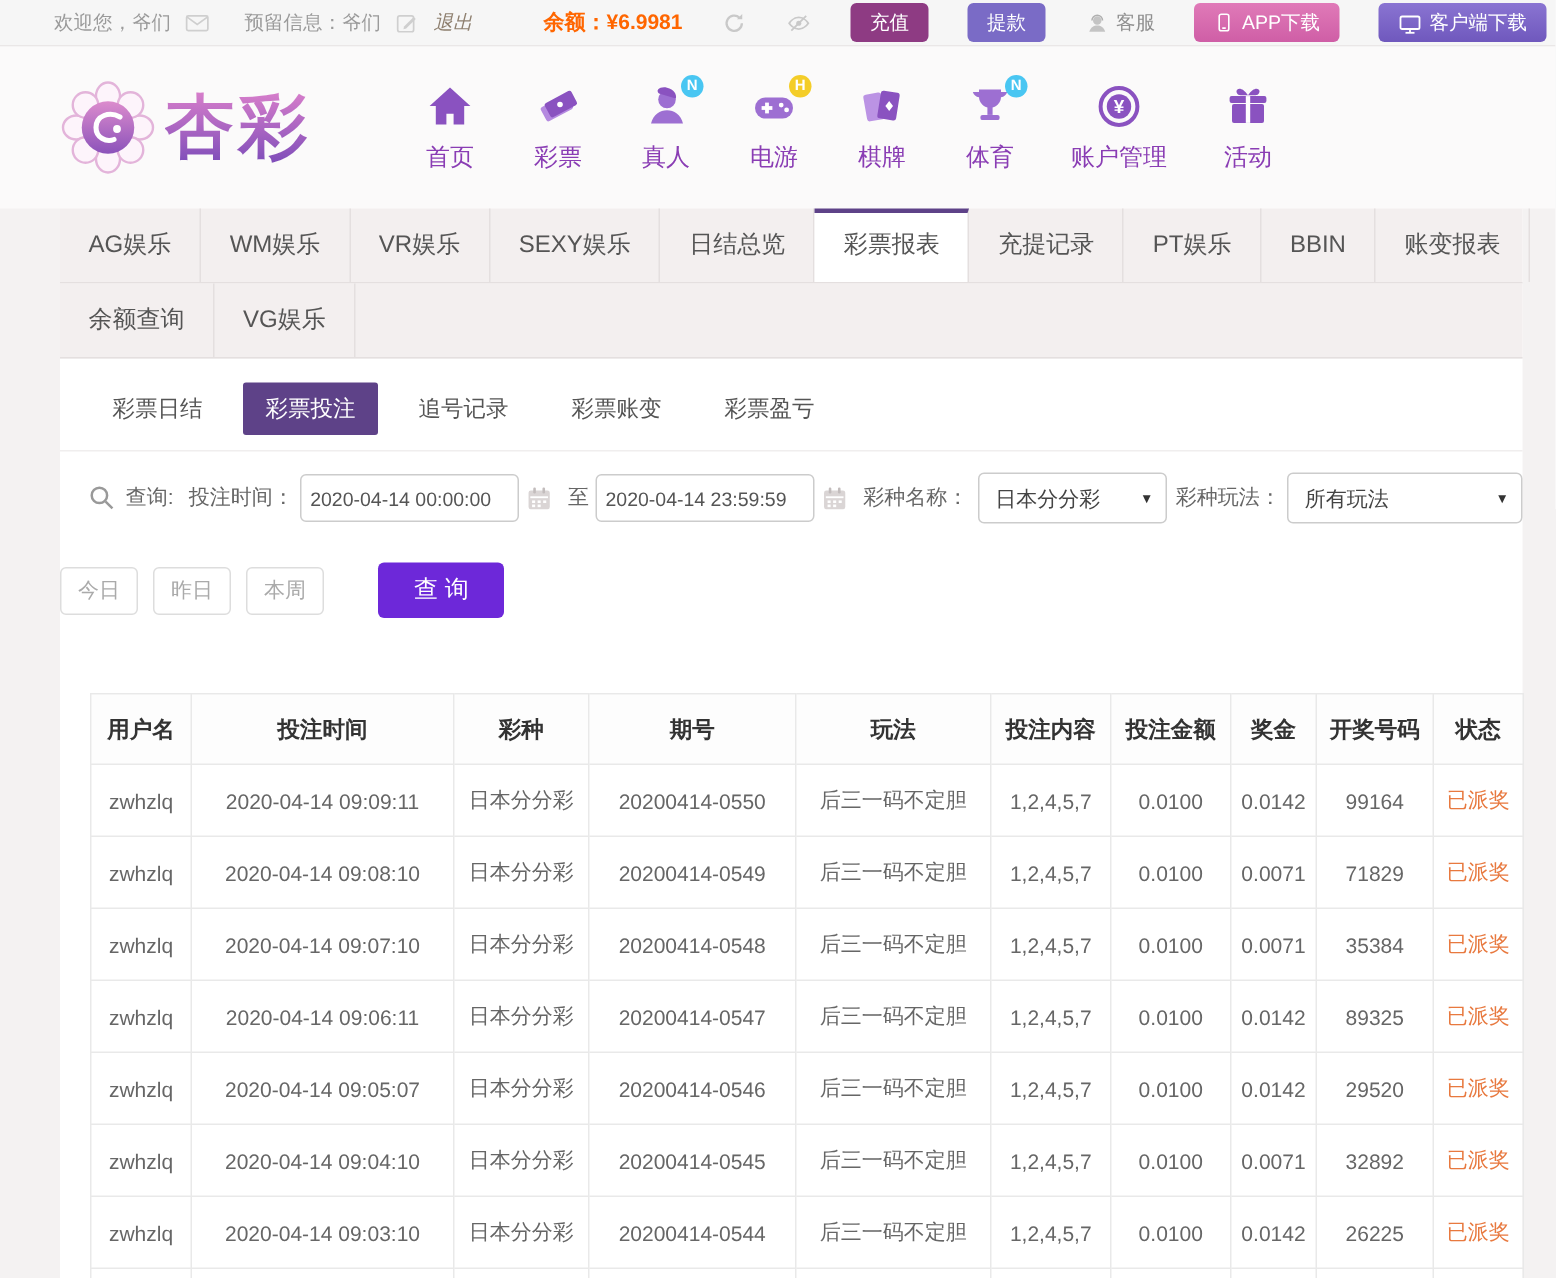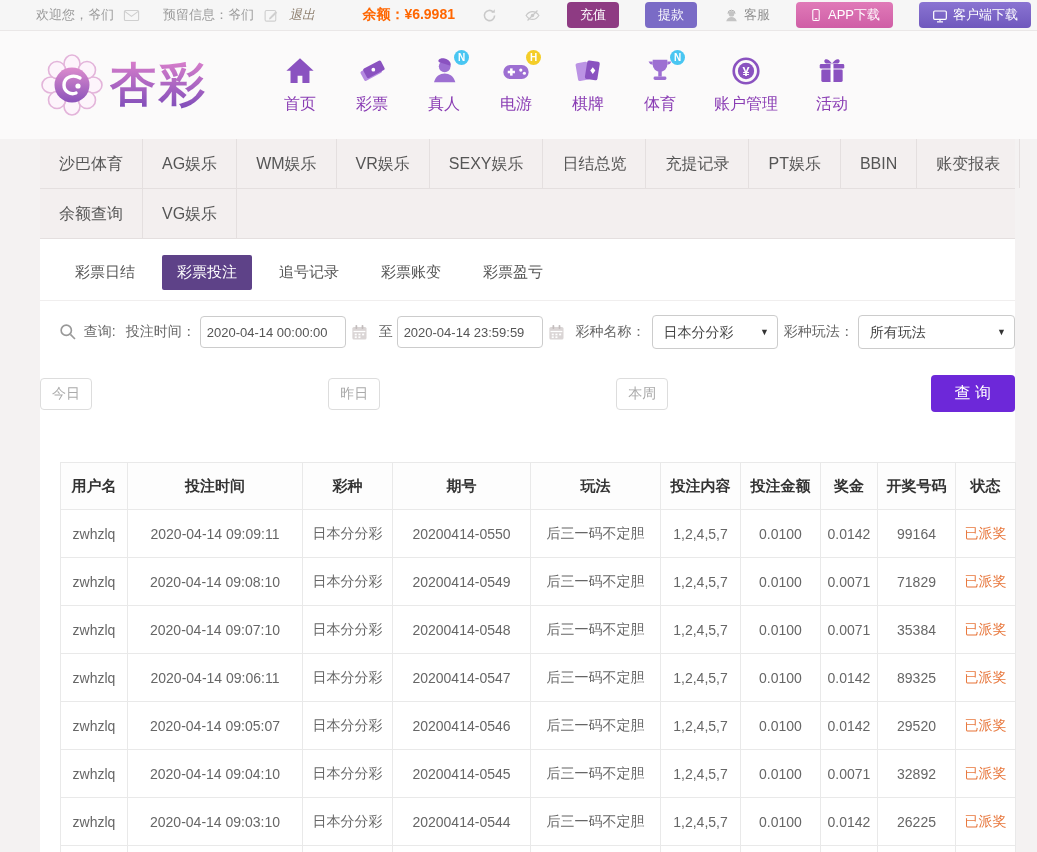--- a/index.html
+++ b/index.html
@@ -53,21 +53,21 @@
   .q-ico{width:20px;height:20px}
   .dinput{width:132px;height:30px;border:1px solid #ccc;border-radius:4px;padding:0 6px;
     color:#555;font-size:13px;font-family:inherit;background:#fff;box-sizing:content-box}
   .cal{width:19px;height:19px;margin:0 4px;cursor:pointer}
   .sel{position:relative;height:32px;border:1px solid #ccc;border-radius:4px;line-height:32px;
     padding:0 22px 0 11px;color:#444;font-size:14px;background:#fff;cursor:pointer;white-space:nowrap}
   .sel .arr{position:absolute;right:8px;top:0;font-size:9px;color:#333}
   .sel.lottery{width:92px;margin-left:2px}
   .sel.play{width:123px}
   
-  .quick{display:flex;justify-content:space-between;align-items:center;gap:0;margin:26px 0 0}
+  .quick{display:flex;justify-content:flex-start;align-items:center;gap:10px;margin:26px 0 0}
   .ghost{padding:6px 11px;border:1px solid #ddd;border-radius:4px;color:#aaa;background:#fff;font-size:14px;cursor:pointer;font-family:inherit}
   .search-btn{background:#6d28d9;color:#fff;border:none;border-radius:4px;padding:8px 24px;
     font-size:16px;margin-left:26px;cursor:pointer;font-family:inherit}
   
   table.rpt{margin:50px 0 0 20px;width:955px;border-collapse:collapse;table-layout:fixed}
   .rpt th,.rpt td{border:1px solid #e9e9e9;text-align:center;overflow:hidden;white-space:nowrap}
   .rpt th{height:44px;font-size:15px;color:#333;font-weight:bold;background:#fdfdfd}
   .rpt td{height:45px;font-size:14px;color:#666}
   .rpt td.status{color:#e8793f}
 </style>
@@ -210,26 +210,26 @@
             <rect x="4" y="10.8" width="16" height="9.4" rx="1"></rect>
             <rect x="2.8" y="6.8" width="18.4" height="3.4" rx="1"></rect>
             <rect x="10.9" y="6.8" width="2.2" height="13.4" fill="#fff"></rect>
             <path d="M8.3 6.4C6.6 6.4 5.6 4.4 6.7 3.5c1.1-.9 3.2-.2 5.3 2.9zM15.7 6.4c1.7 0 2.7-2 1.6-2.9-1.1-.9-3.2-.2-5.3 2.9z"></path>
           </svg></span><span class="nav-label">活动</span></div>
     </div>
 </div>
 
 <div class="card">
   <div class="tabrow" id="tabrow1">
-      <div class="tab">沙巴体育</div>
       <div class="tab">AG娱乐</div>
       <div class="tab">WM娱乐</div>
       <div class="tab">VR娱乐</div>
       <div class="tab">SEXY娱乐</div>
       <div class="tab">日结总览</div>
+      <div class="tab active">彩票报表</div>
       <div class="tab">充提记录</div>
       <div class="tab">PT娱乐</div>
       <div class="tab">BBIN</div>
       <div class="tab">账变报表</div>
     </div>
   <div class="tabrow" id="tabrow2">
       <div class="tab">余额查询</div>
       <div class="tab">VG娱乐</div>
     </div>
 

